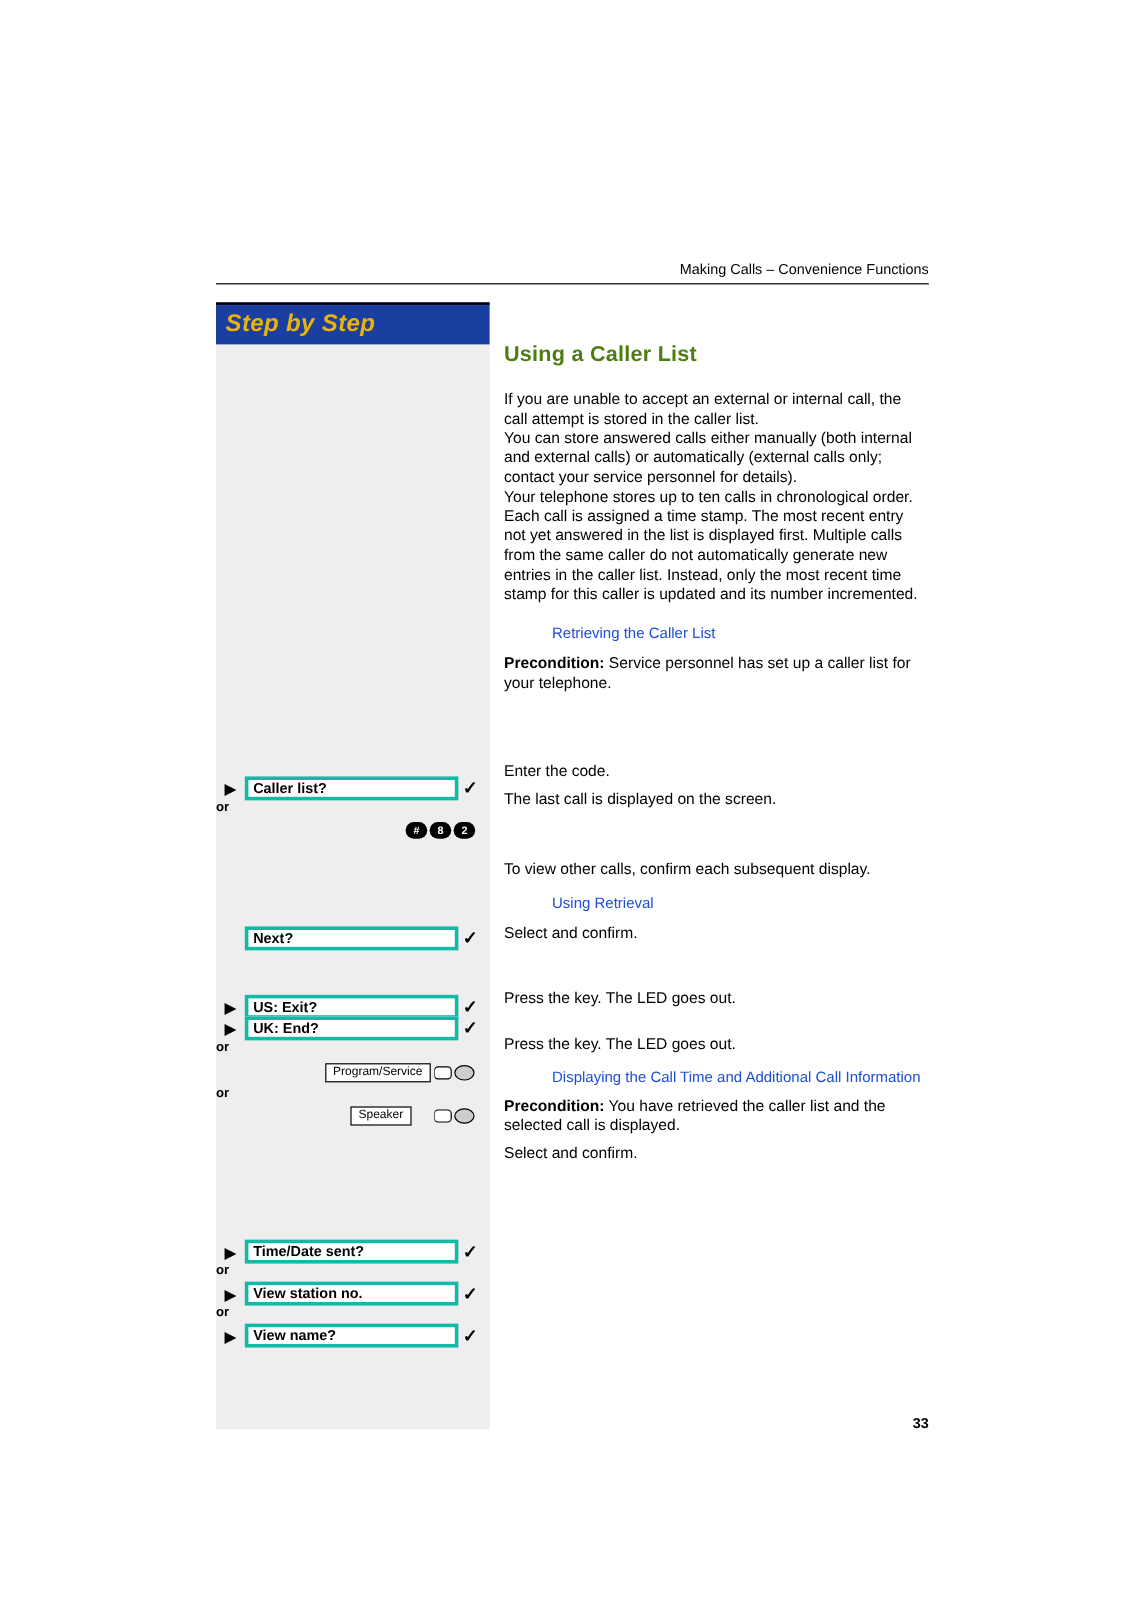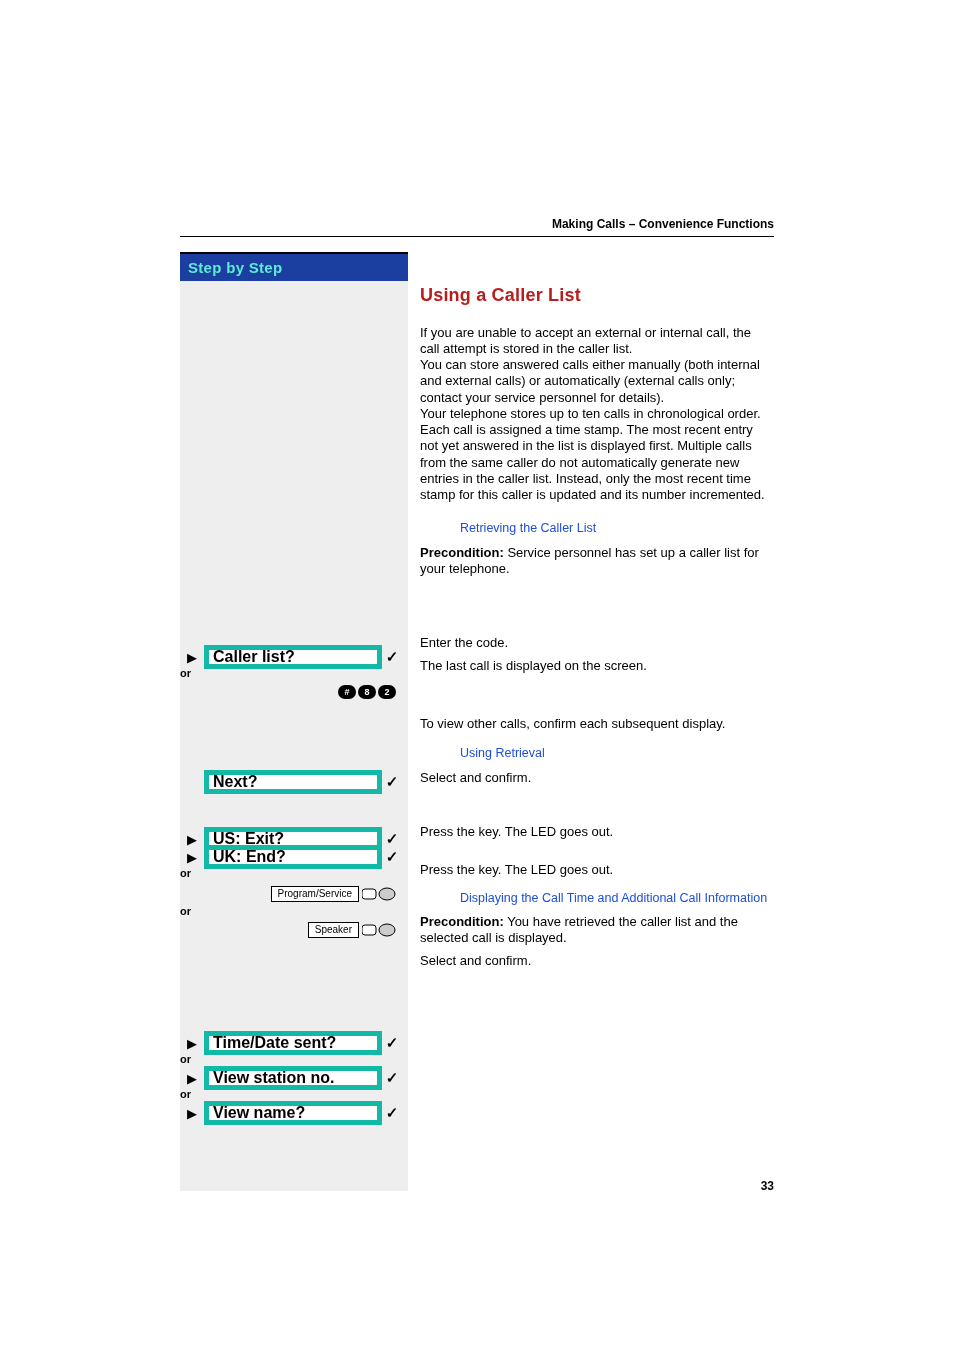--- a/index.html
+++ b/index.html
@@ -20,53 +20,54 @@
     top: 236px;
     left: 180px;
     right: 180px;
     border-top: 1.5px solid #000;
   }
   .header-text {
     position: absolute;
     top: 217px;
     right: 180px;
     font-size: 12px;
-    font-weight: bold;
+    font-weight: normal;
   }
   .columns {
     display: flex;
     position: absolute;
     top: 252px;
     left: 180px;
     right: 180px;
     bottom: 160px;
   }
   .left-col {
     width: 228px;
     background: #eeeeee;
     position: relative;
   }
   .step-header {
     background: #1a3fa0;
-    color: #5eead4;
-    font-weight: bold;
-    font-size: 15px;
+    color: #eab308;
+    font-weight: bold;
+    font-size: 20px;
     padding: 5px 8px;
     font-family: "Arial Narrow", Arial, sans-serif;
     border-top: 2px solid #000;
     letter-spacing: 0.3px;
+    font-style: italic;
   }
   .right-col {
     flex: 1;
     padding-left: 12px;
     font-size: 13px;
     line-height: 1.25;
   }
   .section-title {
-    color: #b91c1c;
+    color: #4d7c0f;
     font-weight: bold;
     font-size: 18px;
     font-family: "Arial Narrow", Arial, sans-serif;
     margin: 32px 0 18px 0;
     letter-spacing: 0.2px;
   }
   .sub-title {
     color: #1d4ed8;
     font-weight: normal;
     font-size: 12.5px;
@@ -97,23 +98,23 @@
     display: flex;
     align-items: center;
     height: 18px;
   }
   .arrow {
     width: 24px;
     text-align: center;
     font-size: 13px;
   }
   .prompt-box {
-    border: 5px solid #14b8a6;
+    border: 3px solid #14b8a6;
     background: #fff;
-    font-size: 16px;
+    font-size: 12px;
     font-weight: bold;
     padding: 1px 0 1px 4px;
     flex: 1;
     height: 12px;
     line-height: 12px;
     font-family: "Arial Narrow", Arial, sans-serif;
   }
   .check {
     width: 20px;
     text-align: center;
@@ -222,21 +223,21 @@
             <svg width="34" height="14">
                 <rect x="0" y="2" width="14" height="10" rx="3" fill="#fff" stroke="#000"></rect>
                 <ellipse cx="25" cy="7" rx="8" ry="6" fill="#ccc" stroke="#000"></ellipse>
               </svg>
           </div>
         </div>
         <div class="or">or</div>
       </div>
 
       <div class="li-item" style="top:668px;">
-        <div class="key-row" style="padding-right:6px;">
+        <div class="key-row" style="padding-right:6px;gap:16px;">
           <div class="key-label-box">Speaker</div>
           <div class="key-shape">
             <svg width="34" height="14">
                 <rect x="0" y="2" width="14" height="10" rx="3" fill="#fff" stroke="#000"></rect>
                 <ellipse cx="25" cy="7" rx="8" ry="6" fill="#ccc" stroke="#000"></ellipse>
               </svg>
           </div>
         </div>
       </div>
 

